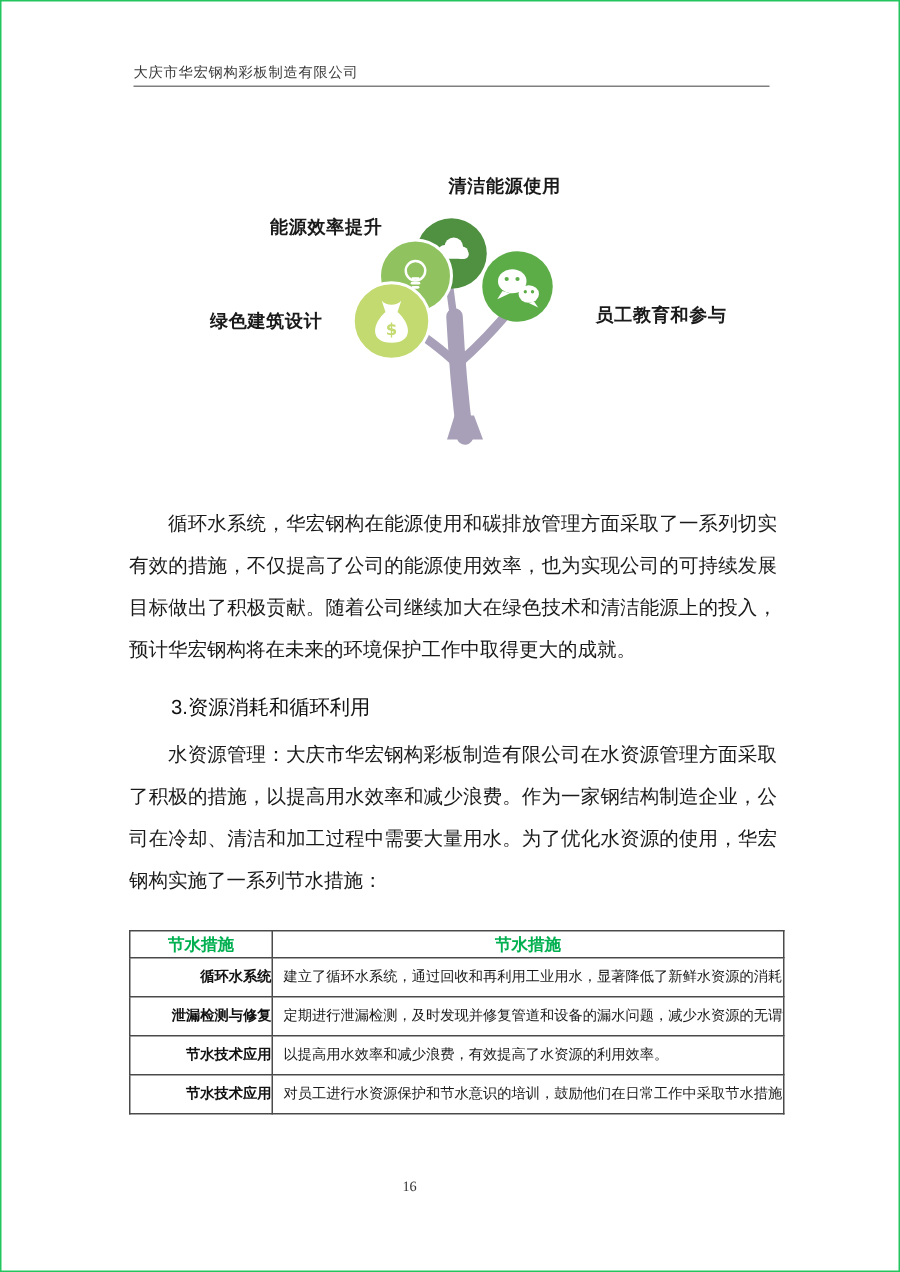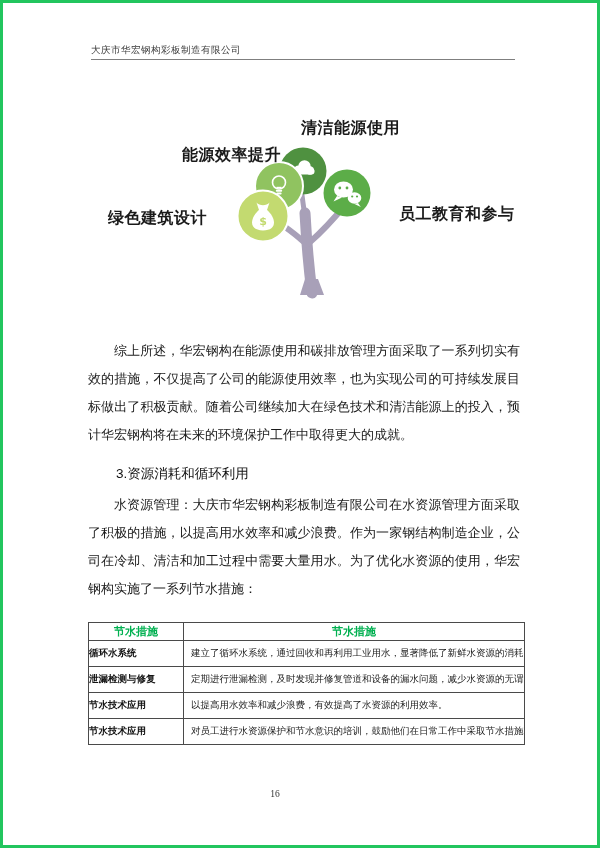--- a/index.html
+++ b/index.html
@@ -1,38 +1,38 @@
 <!DOCTYPE html>
 <html><head>
 <meta charset="utf-8">
 <style>
   * { margin: 0; padding: 0; box-sizing: border-box; }
   html, body { background: #fff; }
   .page {
     position: relative;
     width: 600px; height: 848px;
     background: #ffffff;
-    border: 3px solid #22c55e;
+    border: 1px solid #22c55e;
     overflow: hidden;
     font-family: "Liberation Sans", "DejaVu Sans", sans-serif;
     color: #1c1c1c;
   }
   .doc-header-text {
     position: absolute; left: 88px; top: 41px;
     font-family: "Liberation Serif", "DejaVu Serif", serif;
     font-size: 9.5px; color: #3a3a3a; letter-spacing: 0.5px;
   }
   .doc-header-line {
     position: absolute; left: 88px; top: 56px;
     width: 424px; height: 1px; background: #7f7f7f;
   }
   .tree-svg { position: absolute; left: 0; top: 0; pointer-events: none; }
   .diagram-label {
     position: absolute;
-    font-size: 16px; font-weight: 600; color: #1a1a1a;
+    font-size: 12px; font-weight: 600; color: #1a1a1a;
     white-space: nowrap; letter-spacing: 0.5px;
   }
   .body-para {
     position: absolute; left: 85px; width: 432px;
     font-size: 13px; line-height: 28px;
     text-align: justify; text-indent: 2em;
     color: #1a1a1a;
   }
   .section-heading {
     position: absolute; left: 85px; width: 432px; top: 461px;
@@ -47,21 +47,21 @@
   .water-table th, .water-table td {
     border: 1px solid #4a4a4a;
     overflow: hidden; white-space: nowrap;
   }
   .water-table th {
     height: 18px; font-size: 11px; font-weight: bold;
     vertical-align: middle;
   }
   .water-table td { height: 26px; vertical-align: middle; }
   .cell-measure {
-    font-size: 9.5px; font-weight: bold; text-align: left; color: #111;
+    font-size: 9.5px; font-weight: bold; text-align: right; color: #111;
   }
   .cell-detail {
     font-size: 9.5px; text-align: left; padding: 0 7px; color: #1a1a1a;
   }
   .col-measure { width: 95px; }
   .page-number {
     position: absolute; left: 0; top: 786px; width: 544px;
     text-align: center;
     font-family: "Liberation Serif", "DejaVu Serif", serif;
     font-size: 9.5px; color: #333;
@@ -124,24 +124,24 @@
       <g>
         <path d="M253.5,199.5 C256.5,203 263.5,203 266.5,199.5 L264,207 L256,207 Z" fill="#ffffff"></path>
         <path d="M256.5,206.5 C246.5,215 245.5,227.5 260,227.5 C274.5,227.5 273.5,215 263.5,206.5 Z" fill="#ffffff"></path>
         <text x="260" y="222" text-anchor="middle" font-size="11" font-weight="bold" font-family="DejaVu Sans, sans-serif" fill="#c3da70">$</text>
       </g>
     </g>
   </svg>
 
   <div class="diagram-label" style="left:298px; top:115px;">清洁能源使用</div>
   <div class="diagram-label" style="left:179px; top:142px;">能源效率提升</div>
-  <div class="diagram-label" style="left:105px; top:205px;">绿色建筑设计</div>
+  <div class="diagram-label" style="left:139px; top:205px;">绿色建筑设计</div>
   <div class="diagram-label" style="left:396px; top:201px;">员工教育和参与</div>
 
-  <div class="body-para" style="top:334px;">综上所述，华宏钢构在能源使用和碳排放管理方面采取了一系列切实有效的措施，不仅提高了公司的能源使用效率，也为实现公司的可持续发展目标做出了积极贡献。随着公司继续加大在绿色技术和清洁能源上的投入，预计华宏钢构将在未来的环境保护工作中取得更大的成就。</div>
+  <div class="body-para" style="top:334px;">循环水系统，华宏钢构在能源使用和碳排放管理方面采取了一系列切实有效的措施，不仅提高了公司的能源使用效率，也为实现公司的可持续发展目标做出了积极贡献。随着公司继续加大在绿色技术和清洁能源上的投入，预计华宏钢构将在未来的环境保护工作中取得更大的成就。</div>
 
   <div class="section-heading">3.资源消耗和循环利用</div>
 
   <div class="body-para" style="top:488px;">水资源管理：大庆市华宏钢构彩板制造有限公司在水资源管理方面采取了积极的措施，以提高用水效率和减少浪费。作为一家钢结构制造企业，公司在冷却、清洁和加工过程中需要大量用水。为了优化水资源的使用，华宏钢构实施了一系列节水措施：</div>
 
   <table class="water-table">
     <colgroup>
         <col class="col-measure">
         <col>
       </colgroup>

